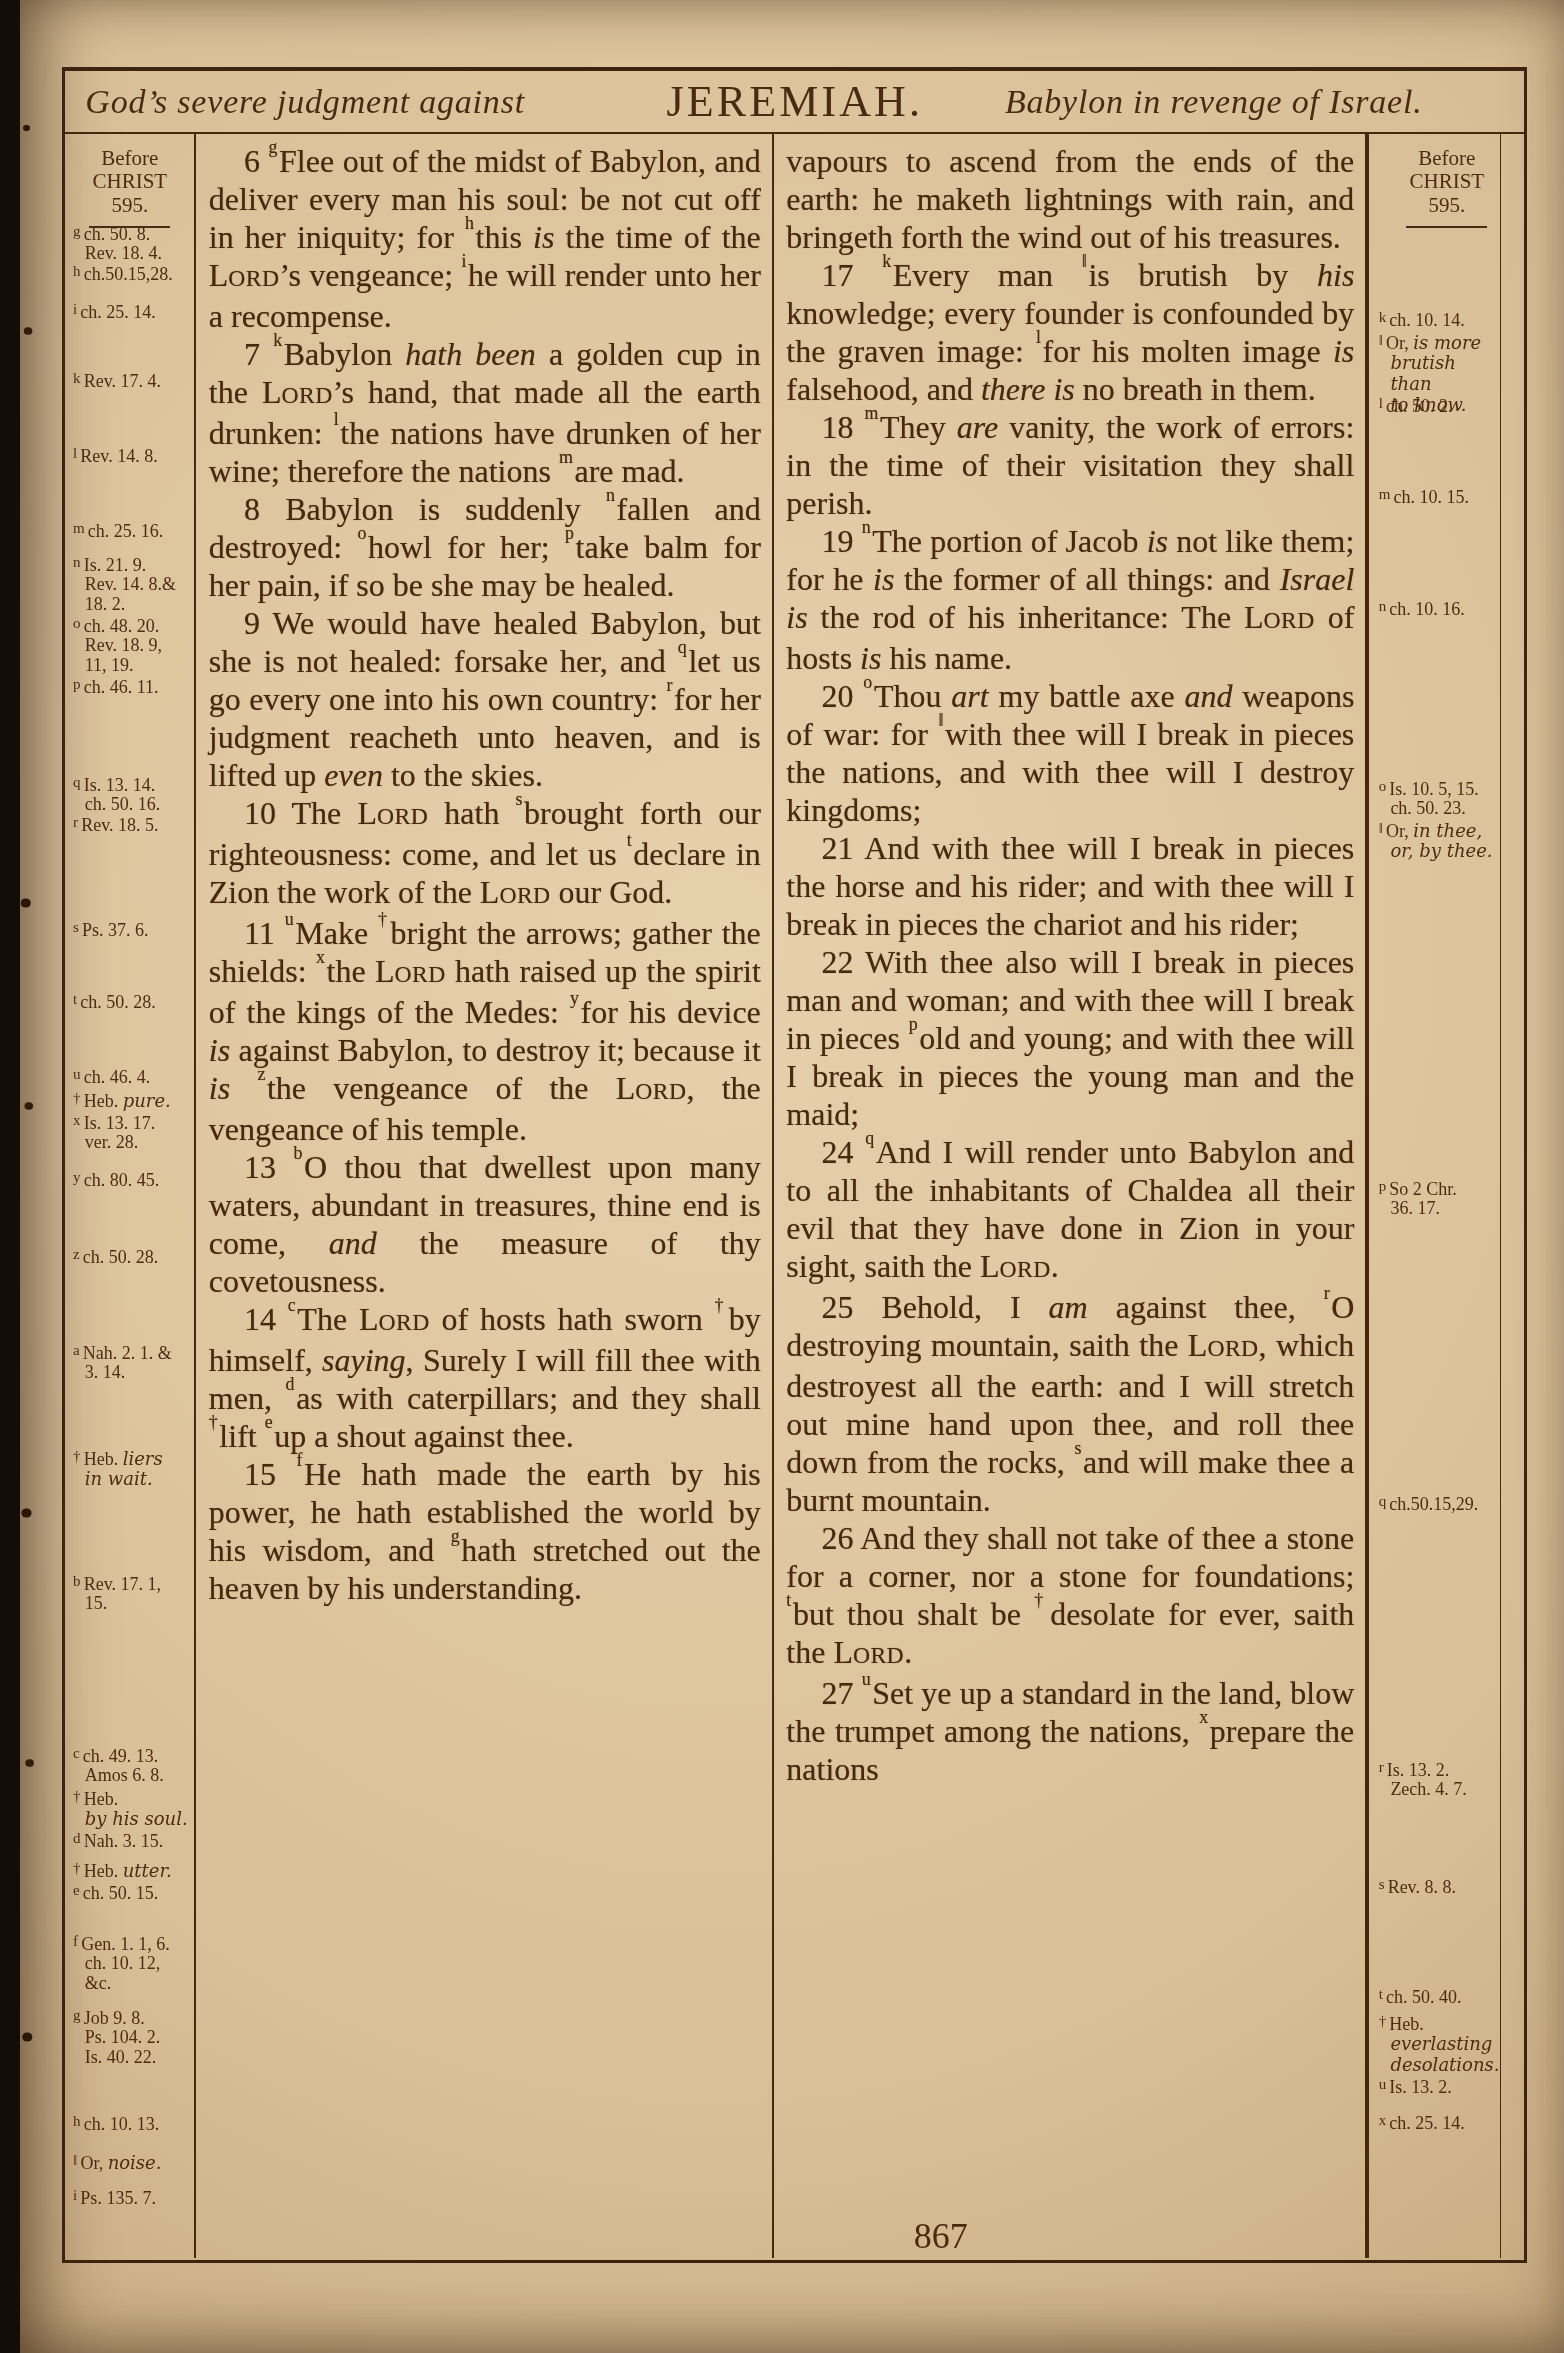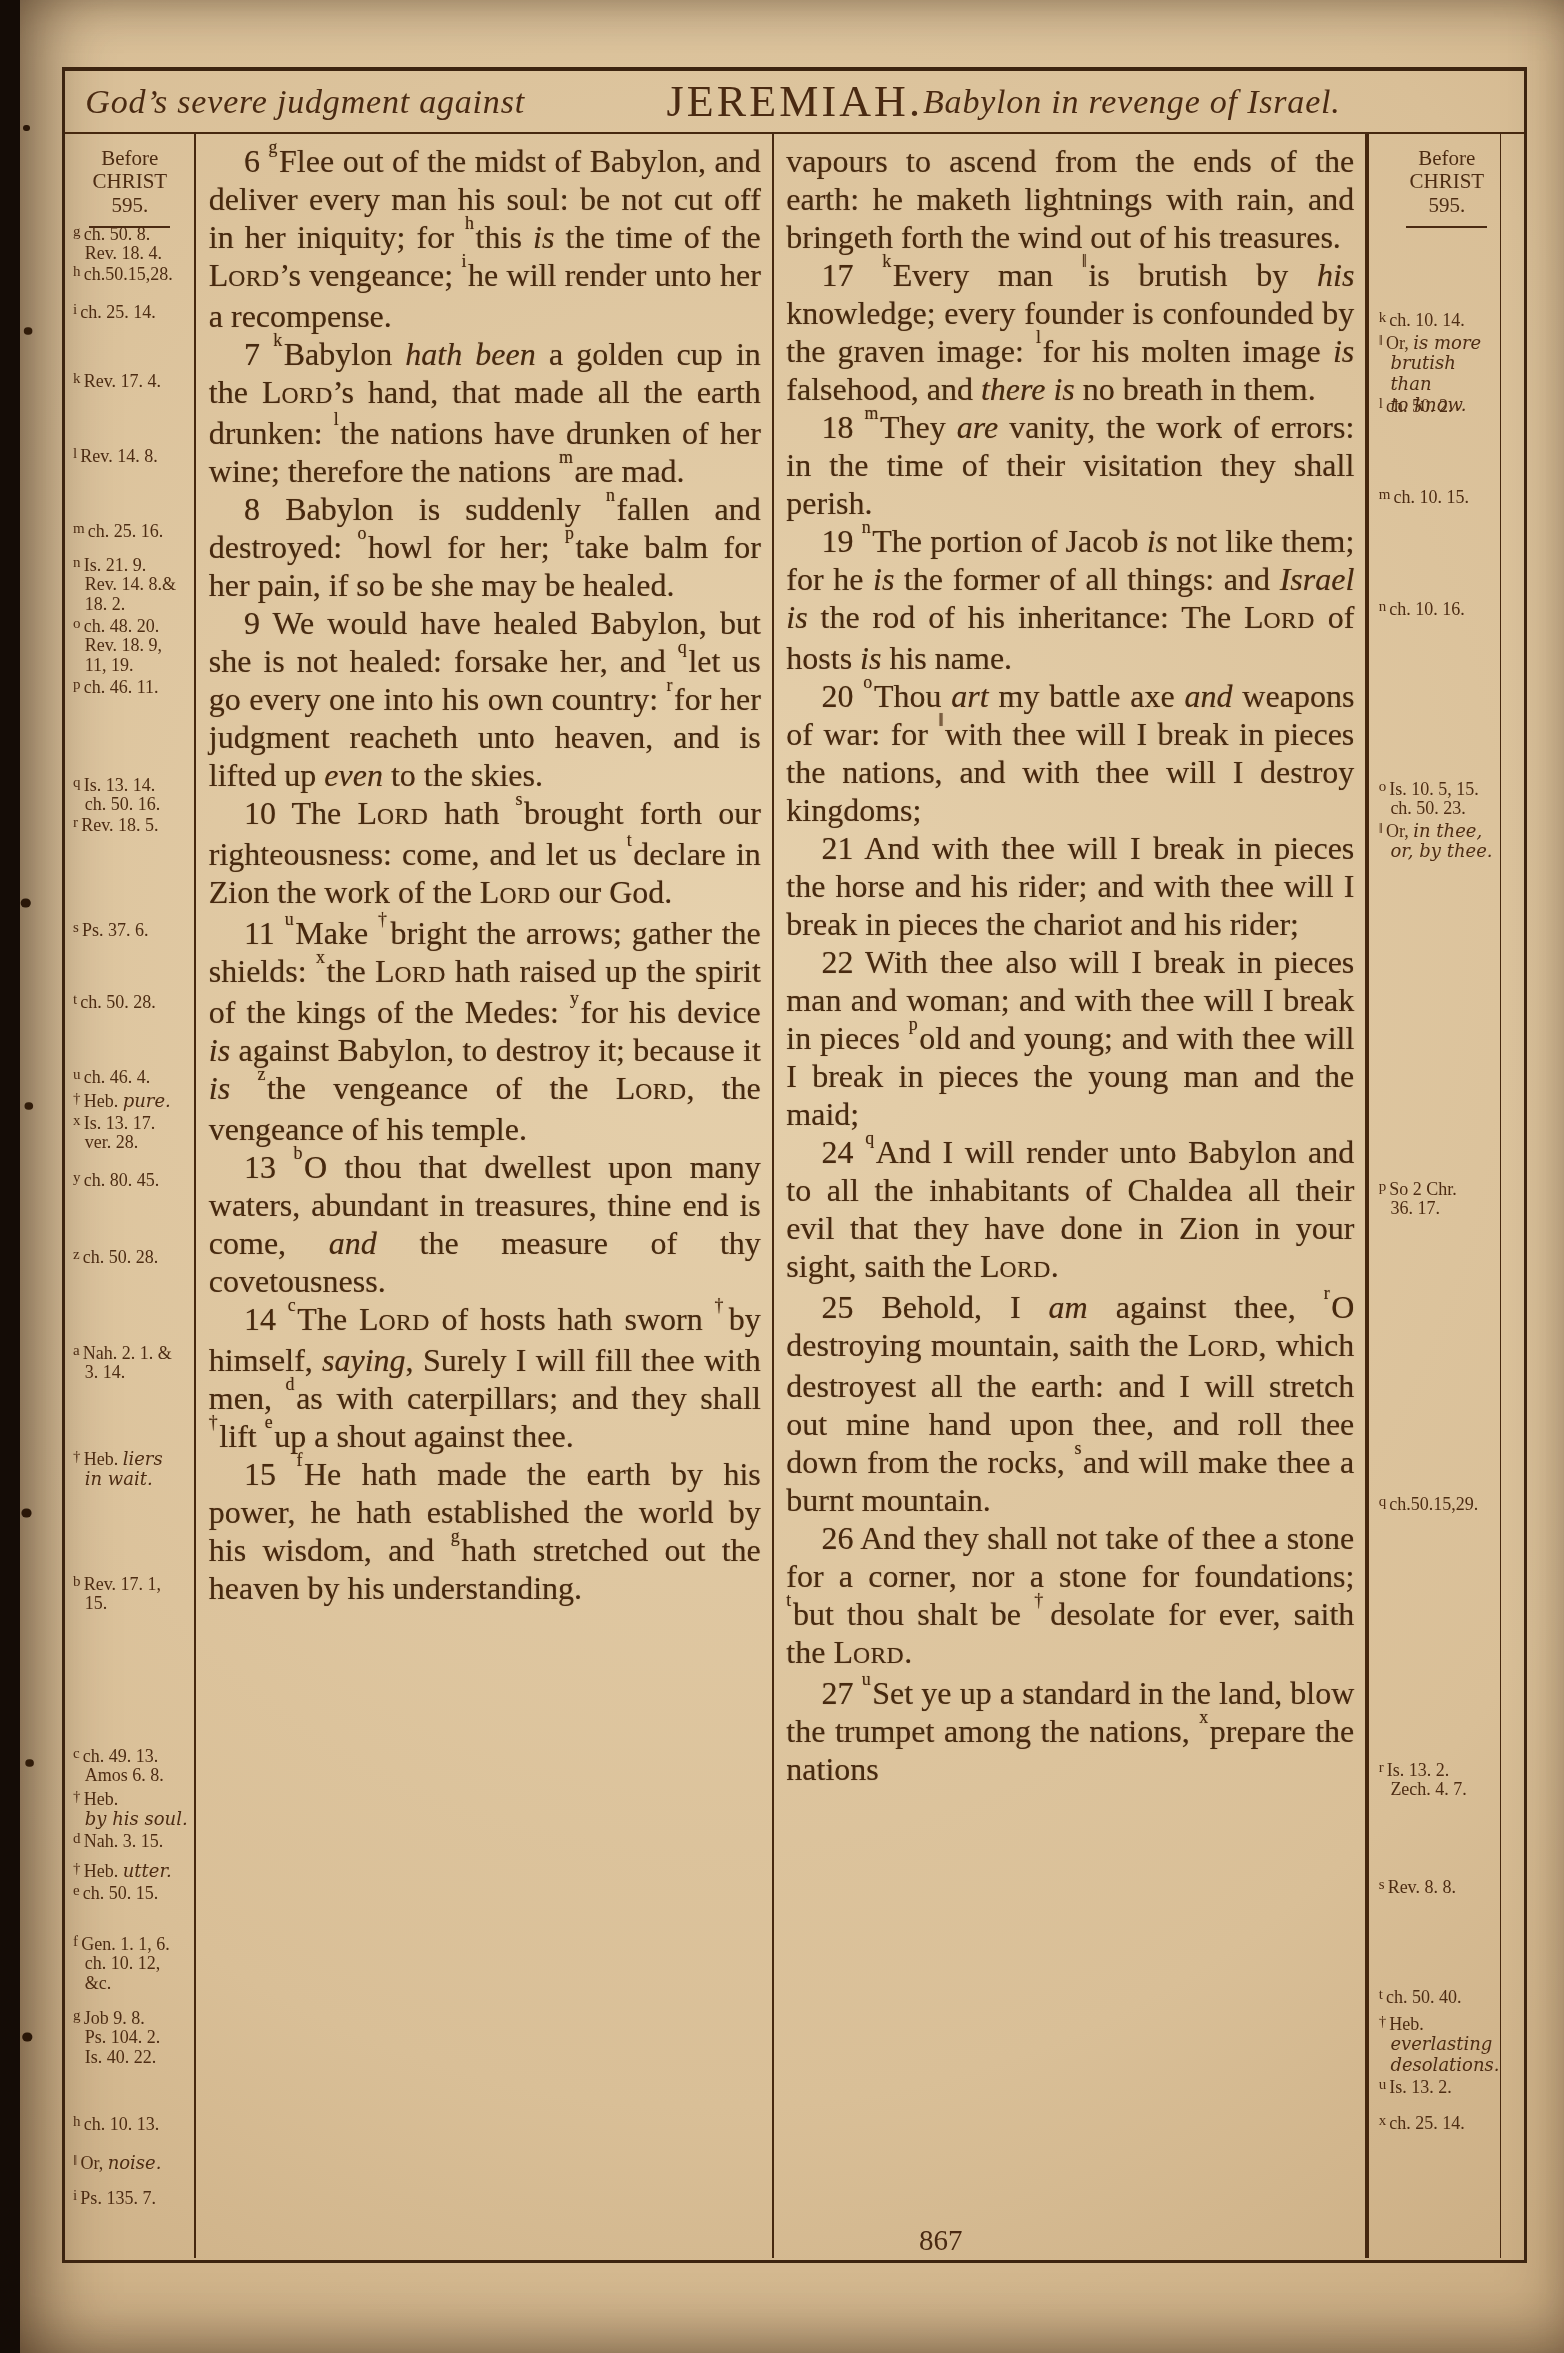--- a/index.html
+++ b/index.html
@@ -22,42 +22,42 @@
   .frame{
     position:absolute;left:42px;top:67px;width:1465px;height:2196px;
     border:3.1px solid #3c2410;border-top-width:4.7px;box-sizing:border-box;
   }
   .running-head{
     display:flex;align-items:center;height:61px;
     border-bottom:2.3px solid #46280f;padding:0 20px;color:#4a2a12;
   }
   .rh-side{flex:1;font-style:italic;font-size:34px;letter-spacing:0.8px;}
   .rh-center{flex:0 0 auto;font-size:44px;letter-spacing:3.1px;text-align:center;}
-  .rh-right{text-align:left;}
+  .rh-right{text-align:center;}
   .content{display:flex;height:2124px;position:relative;}
   .m-col{position:relative;color:#4d2c13;}
   .m-left{width:129px;border-right:2.3px solid #46280f;}
   .m-right{flex:1;border-left:2.3px solid #46280f;}
   .m-right .inner-rule{
     position:absolute;right:23px;top:0;bottom:0;border-right:1.6px solid #46280f;
   }
   .m-head{padding-top:12.5px;text-align:center;font-size:21px;line-height:23.5px;}
   .bc-rule{width:81px;border-top:2.3px solid #4a2a12;margin:9.4px auto 0;}
   .note{position:absolute;left:7.8px;right:4.7px;font-size:18px;line-height:19.6px;padding-left:11.7px;text-indent:-11.7px;}
   .m-right .note{left:9.4px;right:27px;}
   .note .nm{font-size:15px;vertical-align:3.9px;margin-right:3.1px;text-indent:0;}
   .note i{font-family:"DejaVu Serif","Liberation Serif",serif;}
   .text-col{padding:7.8px 11px 0 12.5px;font-size:32px;line-height:38px;text-align:justify;color:#47290f;text-shadow:0 0 0.8px rgba(70,40,15,.55);}
   .col-a{width:552px;border-right:2.3px solid #46280f;}
   .col-b{width:568px;border-right:2.3px solid #46280f;}
   .verse{margin:0;text-indent:1.1em;}
   .verse.cont{text-indent:0;}
   .verse sup{font-size:0.56em;line-height:0;position:relative;top:-0.42em;margin-right:1.6px;}
   .verse small{font-size:0.74em;letter-spacing:0.4px;}
-  .pageno{position:absolute;left:60%;bottom:3.1px;transform:translateX(-50%);font-size:29px;color:#4a2a12;}
+  .pageno{position:absolute;left:60%;bottom:3.1px;transform:translateX(-50%);font-size:36px;color:#4a2a12;}
 </style>
 </head>
 <body>
 
 <div class="page">
   <div class="edge-flecks"></div>
 
   <div class="frame">
 
     <div class="running-head">

